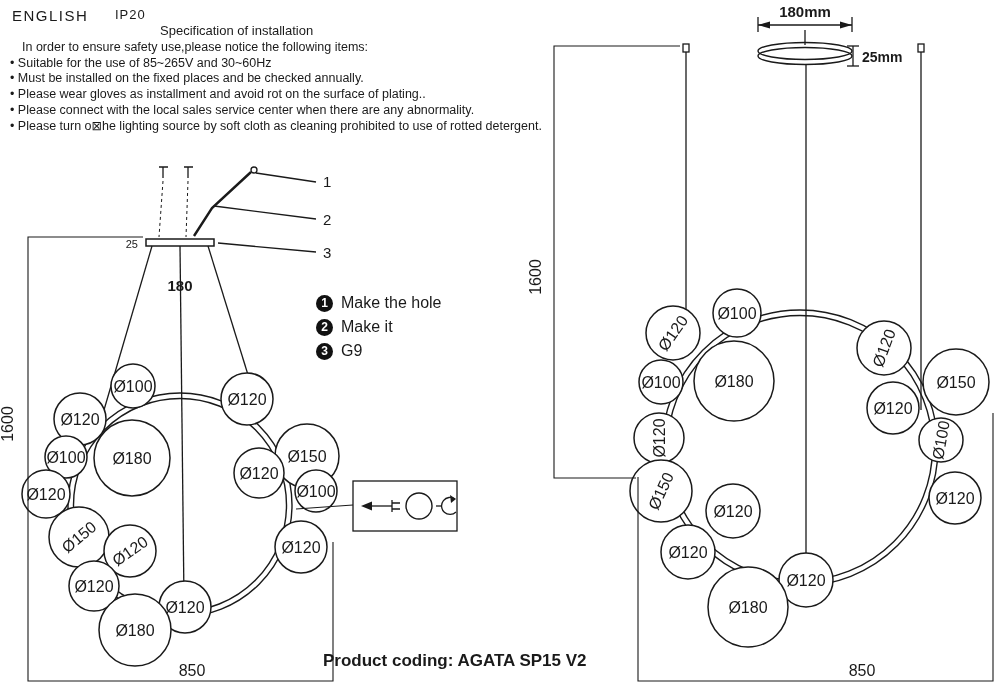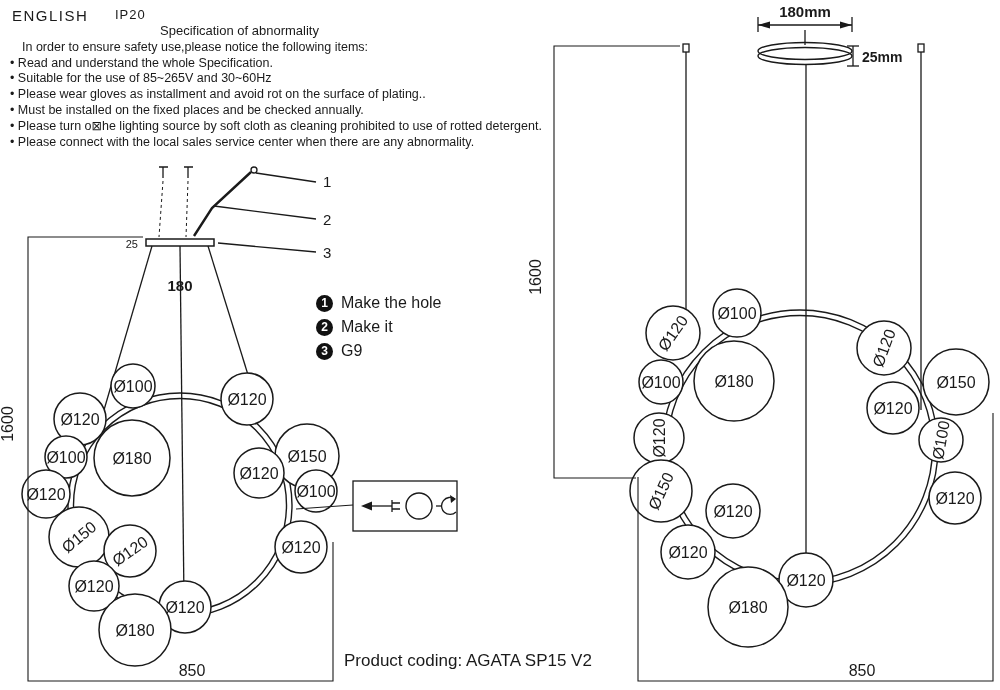--- a/index.html
+++ b/index.html
@@ -24,21 +24,21 @@
   .legend { top:291px; left:316px; }
   .legend-row { display:flex; align-items:center; height:24px; }
   .lnum {
     width:17px; height:17px; border-radius:50%; background:#111; color:#fff;
     font-size:12px; font-weight:bold; display:inline-flex; align-items:center;
     justify-content:center; margin-right:8px; flex:0 0 17px;
   }
   .llabel { font-size:16px; }
 
   
-  .product { top:651px; left:344px; font-size:17px; }
+  .product { top:651px; left:323px; font-size:17px;font-weight:bold; }
 
   
   #diagram-svg { position:absolute; top:0; left:0; z-index:1; }
   svg line, svg path, svg polyline, svg circle, svg ellipse, svg rect
     { stroke:#1a1a1a; stroke-width:1.3; fill:none; }
   svg polygon { fill:#1a1a1a; stroke:none; }
   svg text { stroke:none; fill:#1a1a1a; font-family:"Liberation Sans",sans-serif; font-size:16px; }
   .plate  { fill:#ffffff; stroke-width:1.5; }
   .bubble { fill:#ffffff; stroke-width:1.5; }
   .ring   { stroke-width:1.4; }
@@ -51,28 +51,27 @@
   .callout { font-size:15px; }
   .bubble-label { text-anchor:middle; }
 </style>
 </head>
 <body>
 
 <span class="overlay hdr-lang">ENGLISH</span>
 <span class="overlay hdr-ip">IP20</span>
 
 <div class="overlay spec">
-  <div class="spec-title">Specification of abnormality</div>
+  <div class="spec-title">Specification of installation</div>
   <div class="spec-intro">In order to ensure safety use,please notice the following items:</div>
-  <div class="spec-item">Read and understand the whole Specification.</div>
   <div class="spec-item">Suitable for the use of 85~265V and 30~60Hz</div>
+  <div class="spec-item">Must be installed on the fixed places and be checked annually.</div>
   <div class="spec-item">Please wear gloves as installment and avoid rot on the surface of plating..</div>
-  <div class="spec-item">Must be installed on the fixed places and be checked annually.</div>
+  <div class="spec-item">Please connect with the local sales service center when there are any abnormality.</div>
   <div class="spec-item">Please turn o⊠he lighting source by soft cloth as cleaning prohibited to use of rotted detergent.</div>
-  <div class="spec-item">Please connect with the local sales service center when there are any abnormality.</div>
 </div>
 
 <div class="overlay legend">
   <div class="legend-row">
     <span class="lnum">1</span>
     <span class="llabel">Make the hole</span>
   </div>
   <div class="legend-row">
     <span class="lnum">2</span>
     <span class="llabel">Make it</span>

